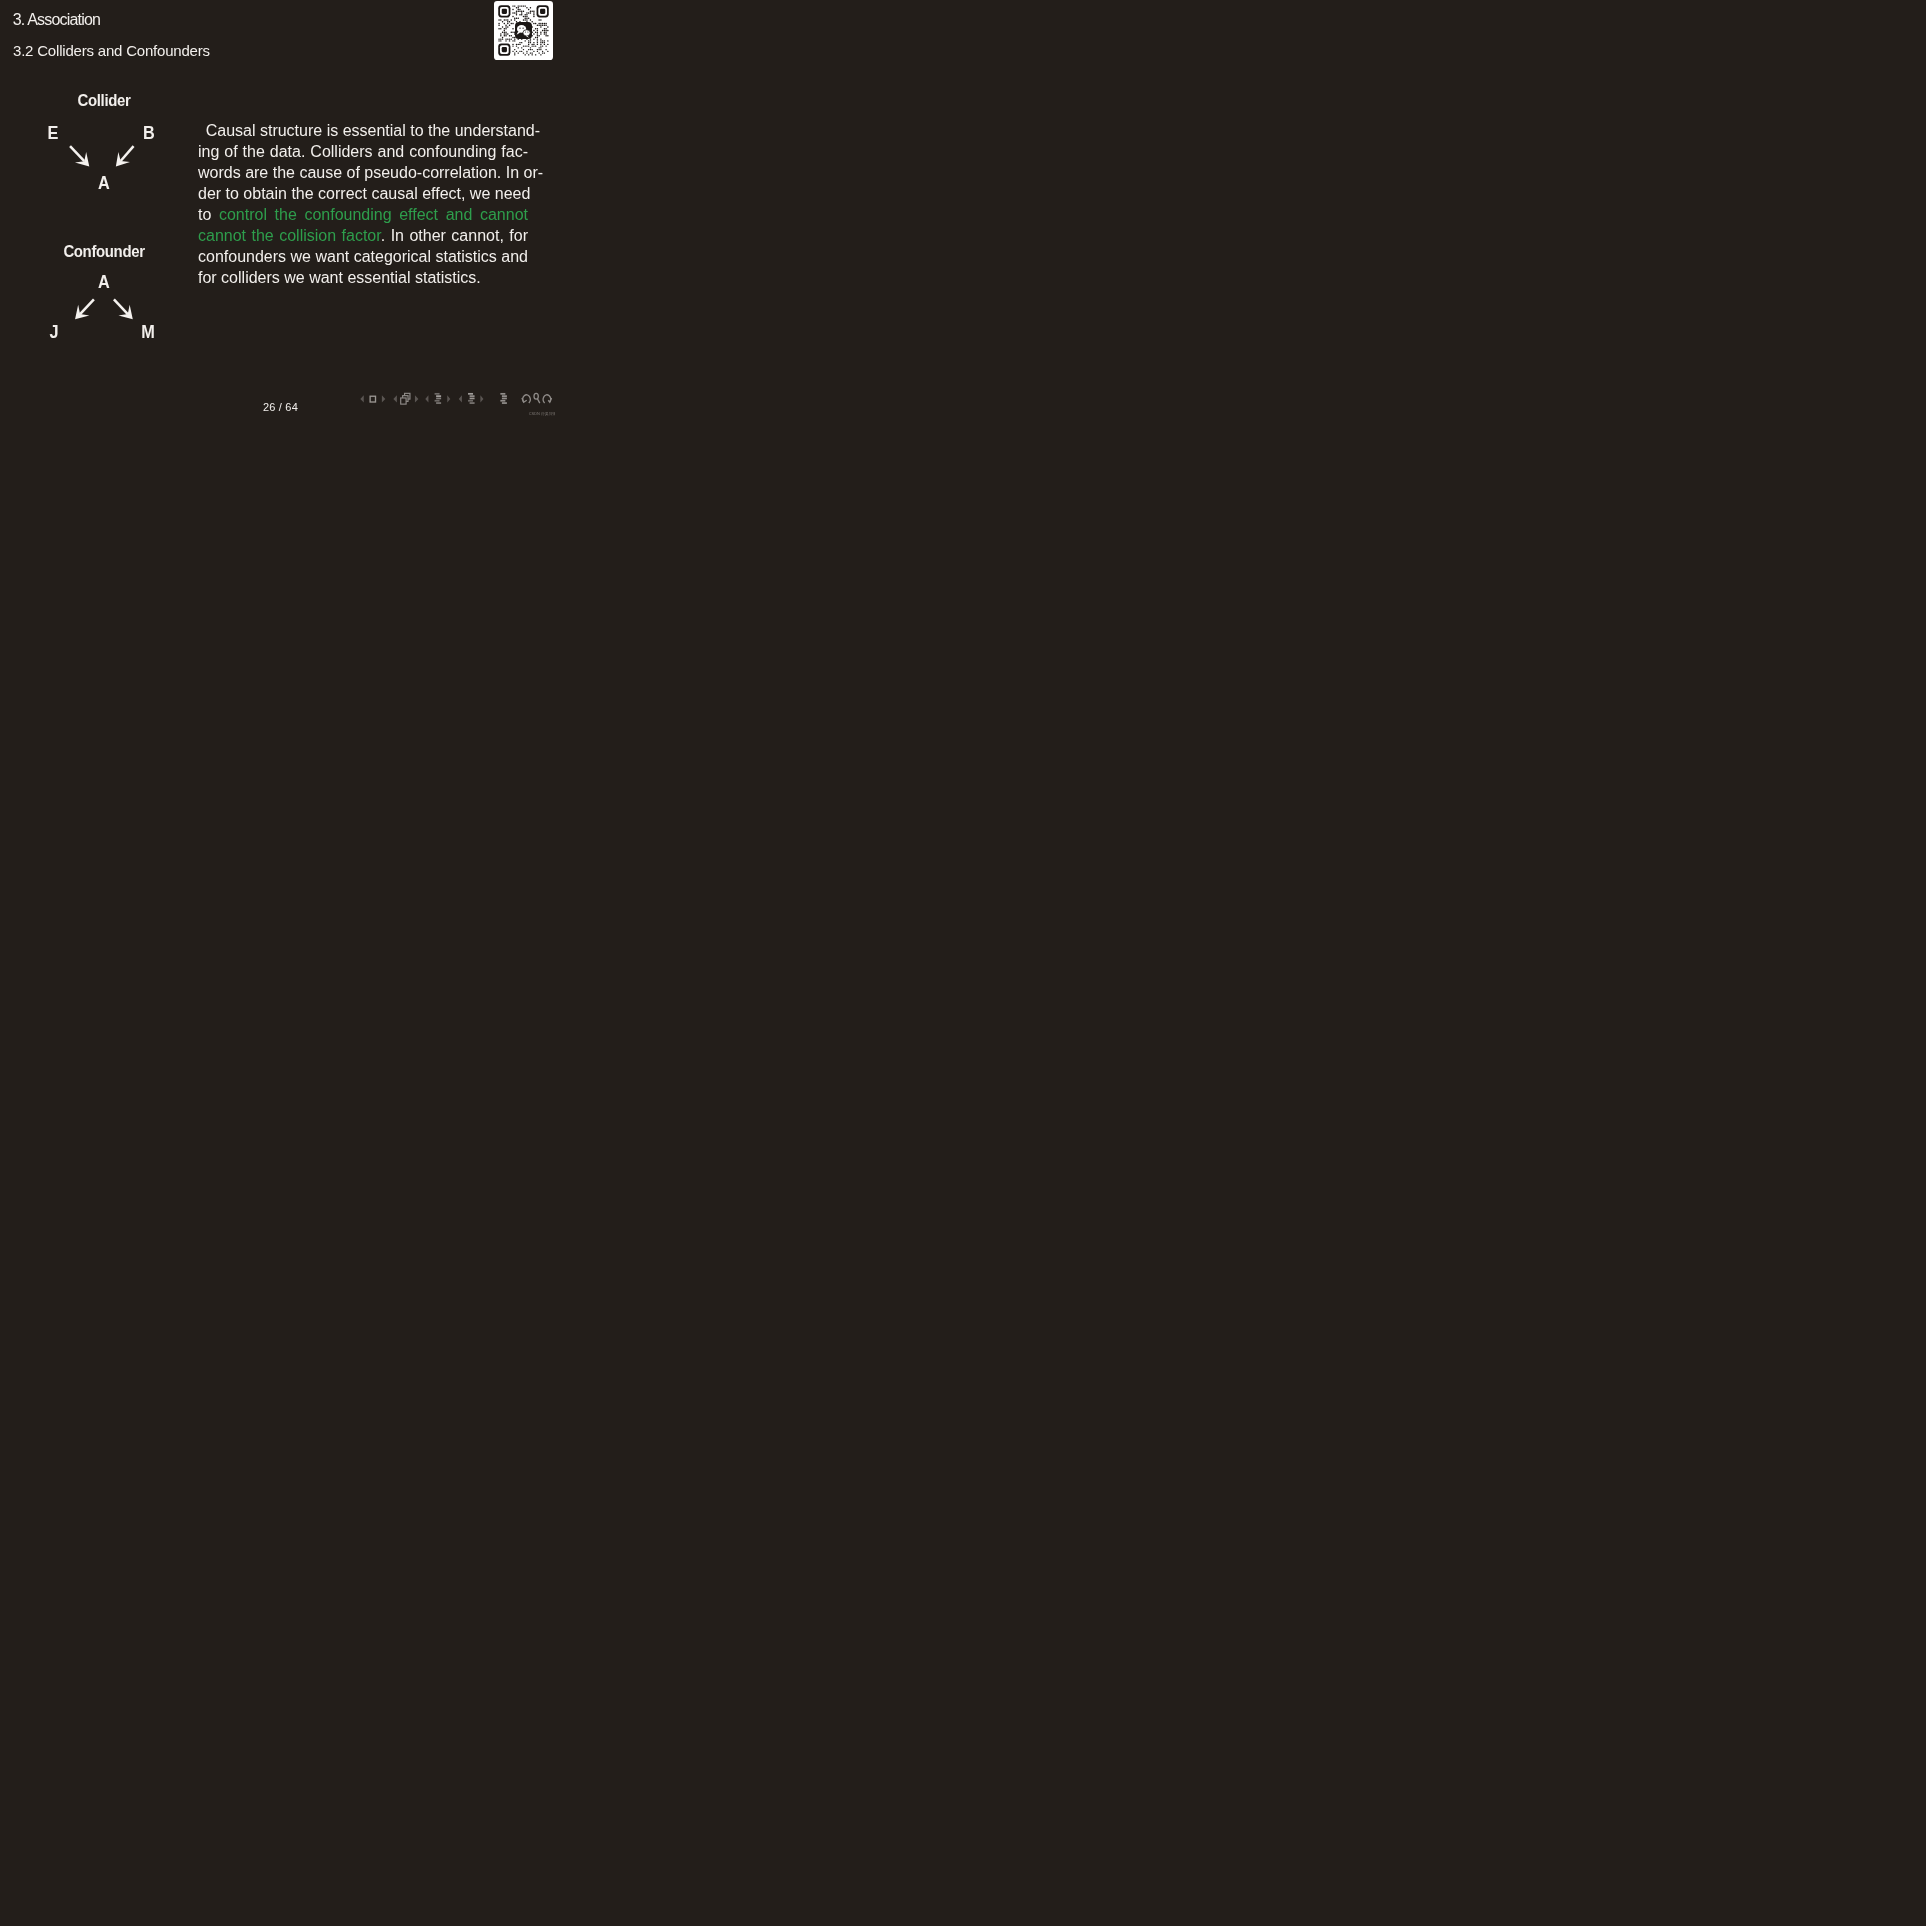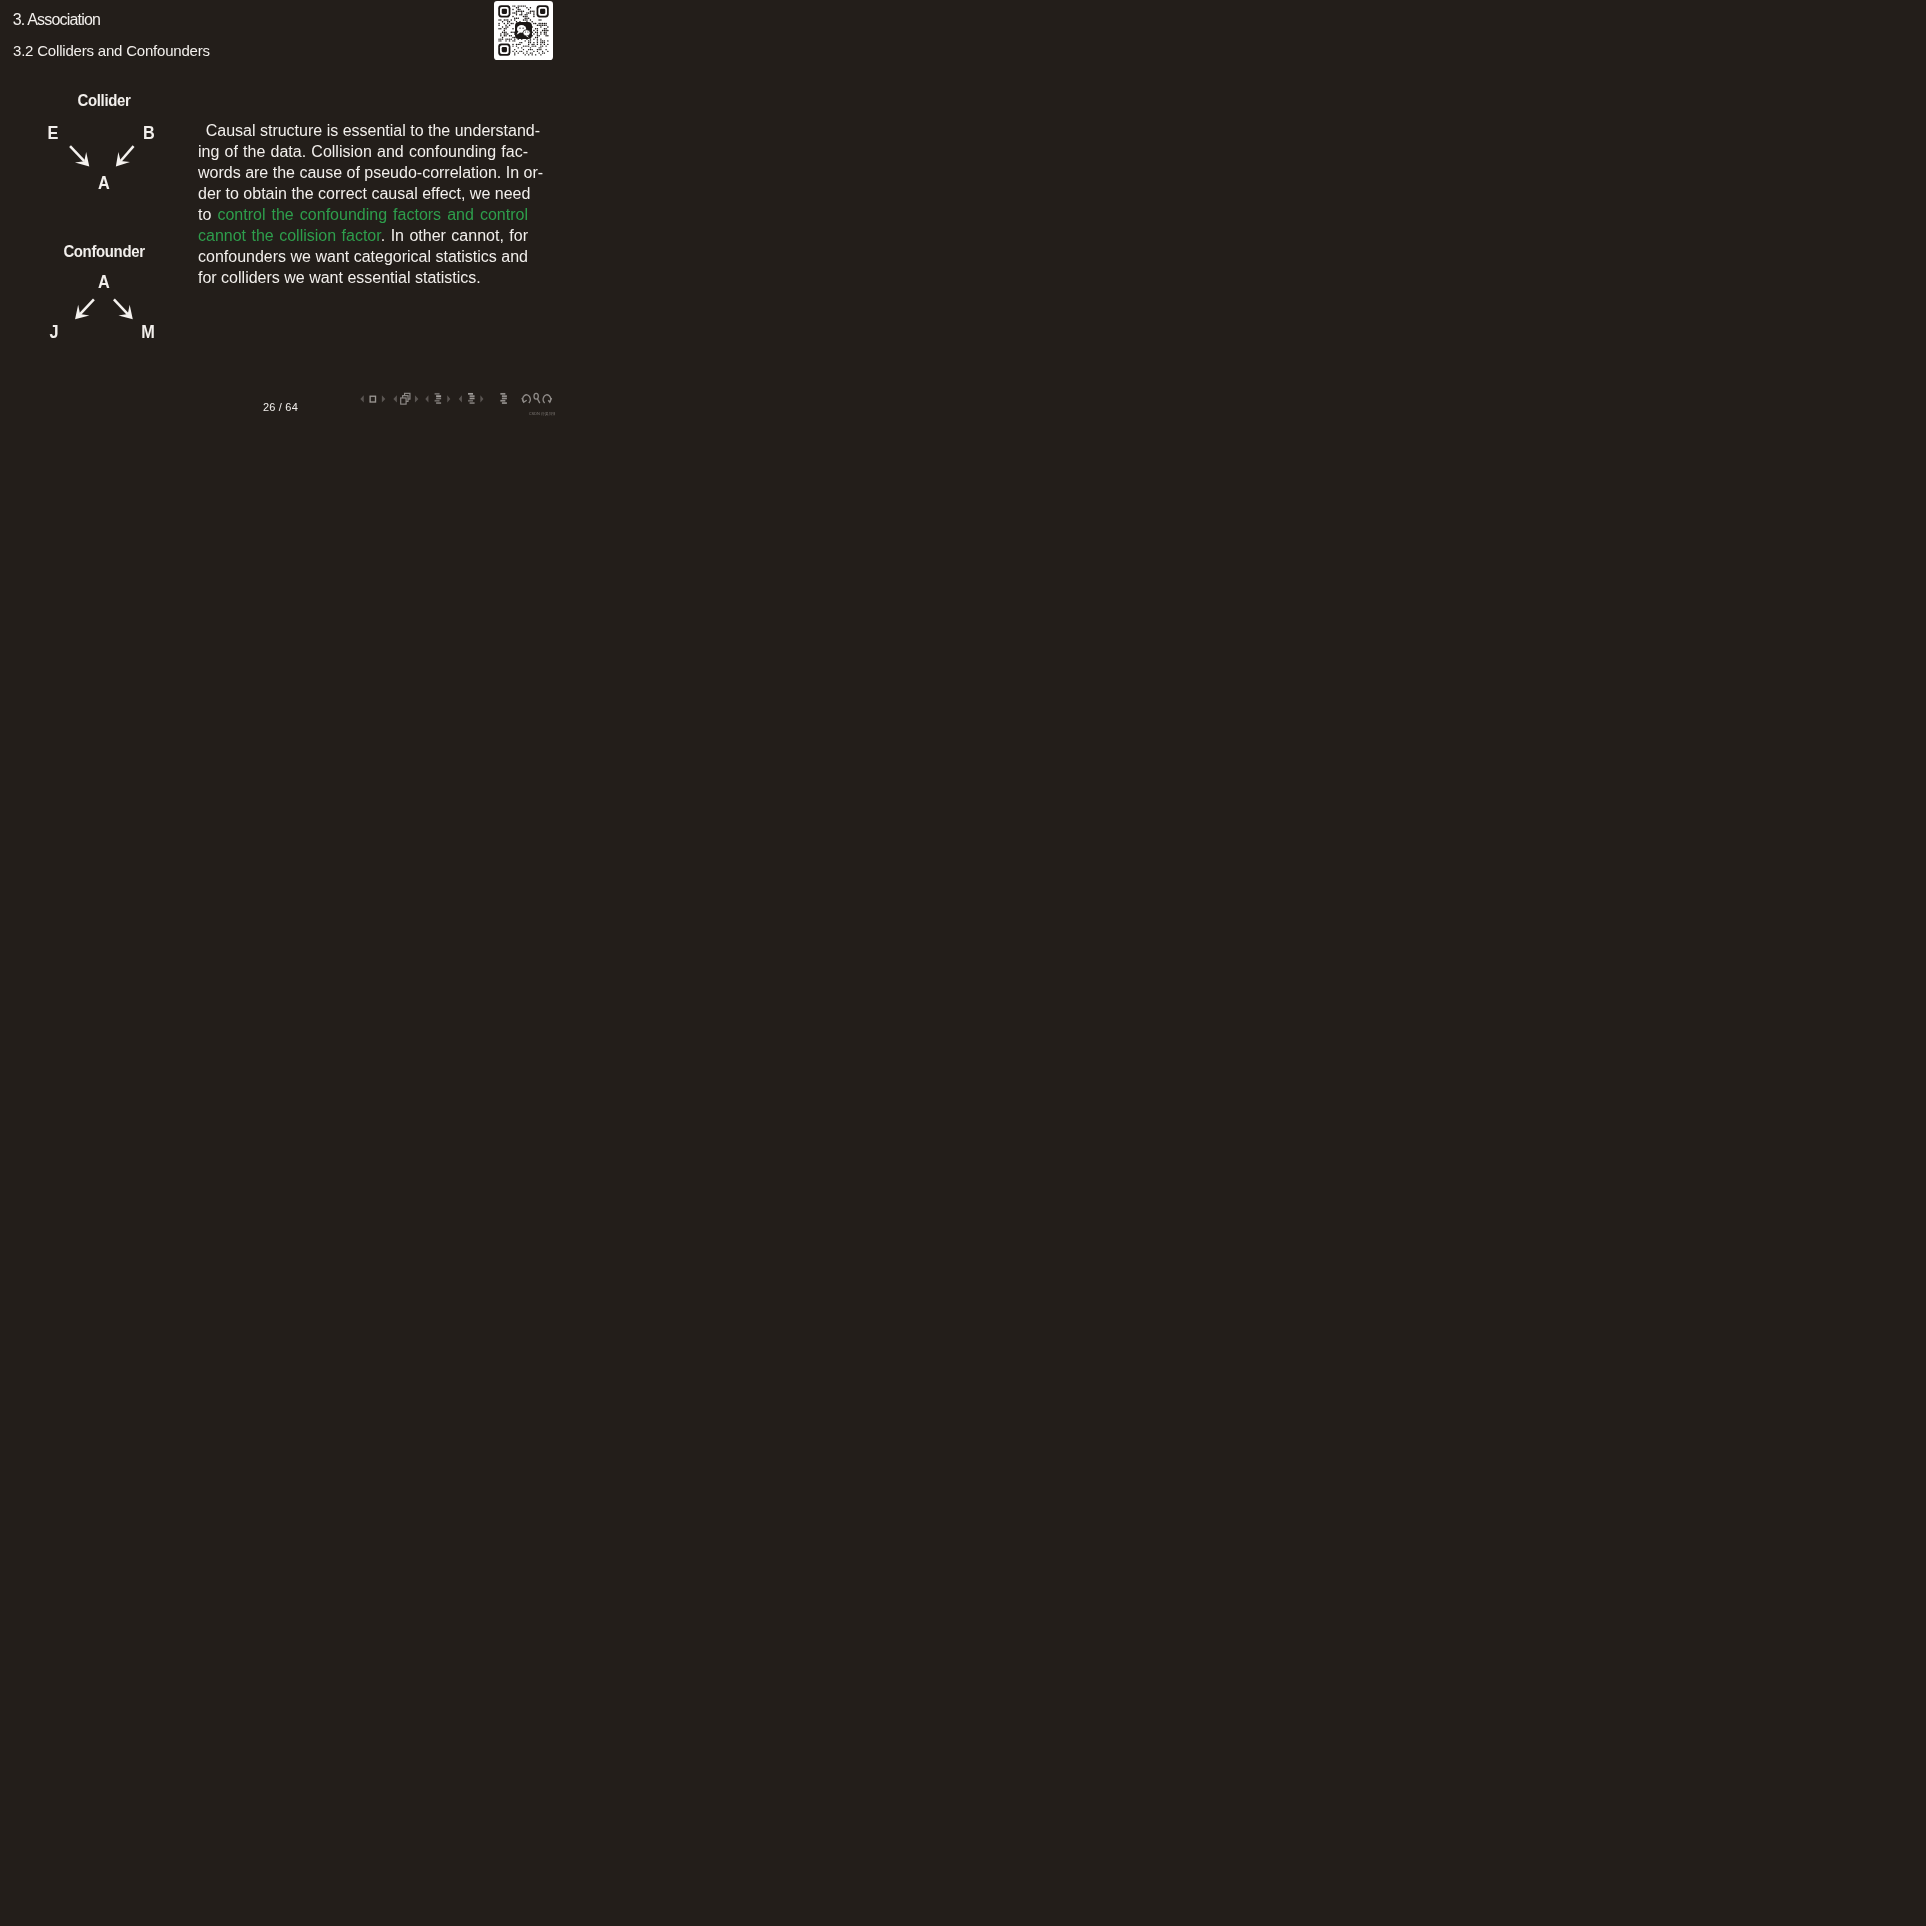--- a/index.html
+++ b/index.html
@@ -359,24 +359,24 @@
       <line x1="347" y1="379" x2="313.4539843378866" y2="417.650844132435" stroke="#f5f2ef" stroke-width="6.5"></line>
       <polygon points="301,432 307.5262297788925,393.9683247164538 313.4539843378866,417.650844132435 337.7349789737662,420.1872391120046" fill="#f5f2ef"></polygon>
       <line x1="244" y1="777" x2="208.03022178344477" y2="815.1720095359361" stroke="#f5f2ef" stroke-width="6.5"></line>
       <polygon points="195,829 203.0756583985474,791.2669410008946 208.03022178344477,815.1720095359361 232.1872172702608,818.6989868607784" fill="#f5f2ef"></polygon>
       <line x1="296" y1="777" x2="331.9697782165552" y2="815.1720095359361" stroke="#f5f2ef" stroke-width="6.5"></line>
       <polygon points="345,829 307.81278272973924,818.6989868607784 331.9697782165552,815.1720095359361 336.92434160145257,791.2669410008946" fill="#f5f2ef"></polygon>
     </svg>
 
   <div class="abs para" id="para">
       <div class="line first"><span>Causal structure is essential to the understand-</span></div>
-      <div class="line"><span>ing of the data.  Collision and confounding fac-</span></div>
+      <div class="line"><span>ing of the data.  Colliders and confounding fac-</span></div>
       <div class="line"><span>words are the cause of pseudo-correlation.  In or-</span></div>
       <div class="line"><span>der to obtain the correct causal effect, we need</span></div>
-      <div class="line"><span>to </span><span class="green">control the confounding factors and control</span></div>
+      <div class="line"><span>to </span><span class="green">control the confounding effect and cannot</span></div>
       <div class="line"><span class="green">cannot the collision factor</span><span>.  In other cannot, for</span></div>
       <div class="line"><span>confounders we want categorical statistics and</span></div>
       <div class="line last"><span>for colliders we want essential statistics.</span></div>
     </div>
 
   <svg class="abs navsvg" width="197" height="17" viewBox="0 0 512 44">
 
     <polygon points="15,11 15,30 6,20.5" fill="#5b5653"></polygon>
     <rect x="31.5" y="13.5" width="14" height="15" fill="none" stroke="#9a9692" stroke-width="3.5"></rect>
     <polygon points="62,11 62,30 71,20.5" fill="#5b5653"></polygon>

